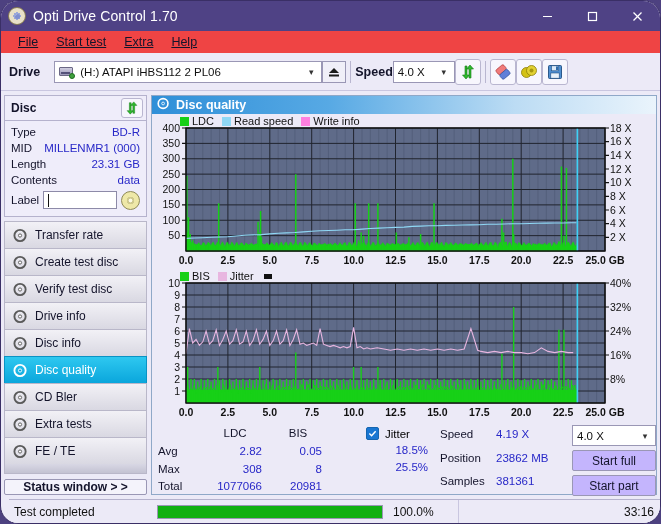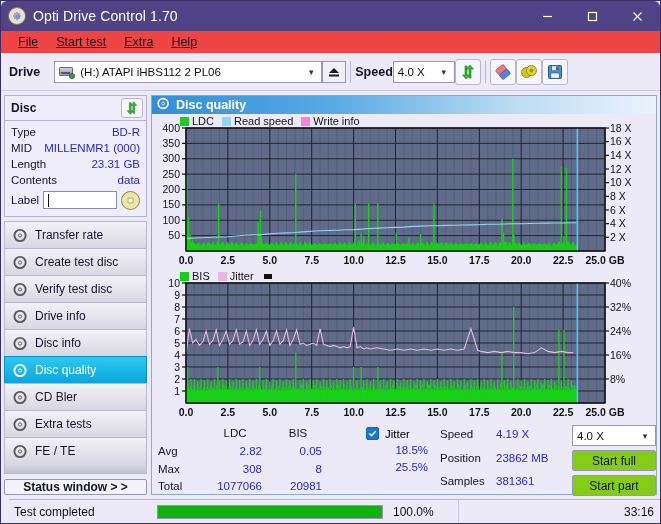--- a/index.html
+++ b/index.html
@@ -8,21 +8,21 @@
     width: 661px; height: 524px;
     overflow: hidden;
     font-family: "Liberation Sans", sans-serif;
     background: #4d4180;
   }
   #app {
     position: relative;
     width: 661px; height: 524px;
     background: #eceaf7;
     border: 1px solid #3a2f66;
-    border-radius: 0;
+    border-radius: 18px;
     overflow: hidden;
   }
 
   
   .titlebar {
     height: 30px;
     background: #4f4285;
     display: flex;
     align-items: center;
     position: relative;
@@ -232,21 +232,21 @@
   }
   .jit-val { text-align: right; height: 17px; line-height: 17px; color: #2828c8; padding-right: 6px;}
 
   .sp-grid { margin-left: 6px; display: grid; grid-template-columns: 56px 74px; }
   .sp-grid div { height: 19px; line-height: 19px; }
   .sp-k { color: #14142b; }
   .sp-v { color: #2828c8; }
 
   .btncol { margin-left: 2px; display: flex; flex-direction: column; gap: 4px; width: 84px; }
   .abtn {
-    height: 21px; border: 1px solid #9a97b5; background: #84cc16;
+    height: 21px; border: 1px solid #9a97b5; background: #c4b5fd;
     display: flex; align-items: center; justify-content: center;
     font-size: 12px; color: #14142b; border-radius: 2px;
   }
 
   
   .statusbar {
     position: absolute; left: 8px; bottom: 0;
     width: 661px; height: 24px;
     background: #eceaf7;
     border-top: 1px solid #b5b2cd;

